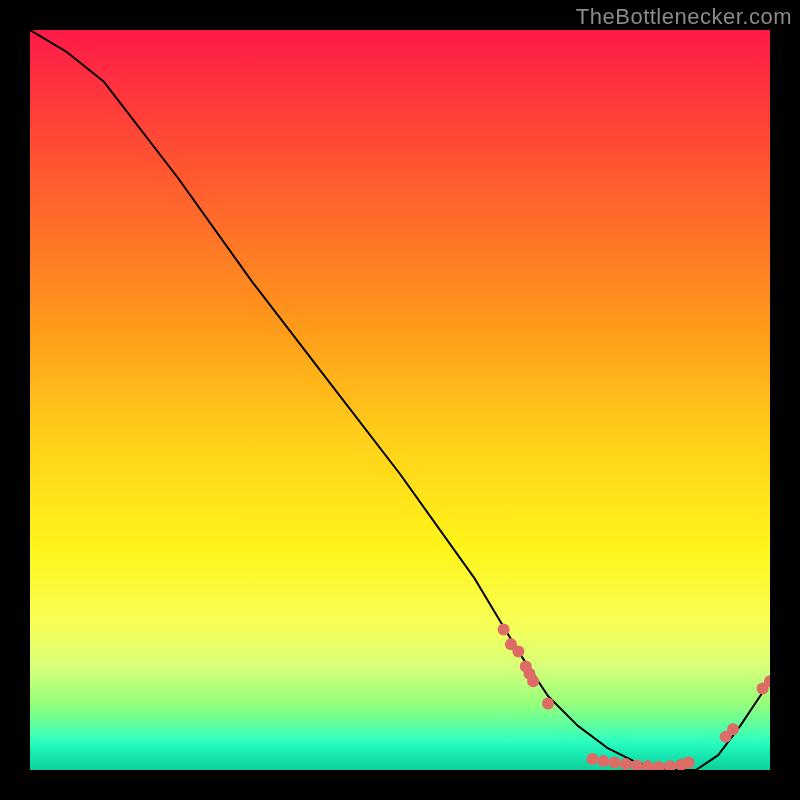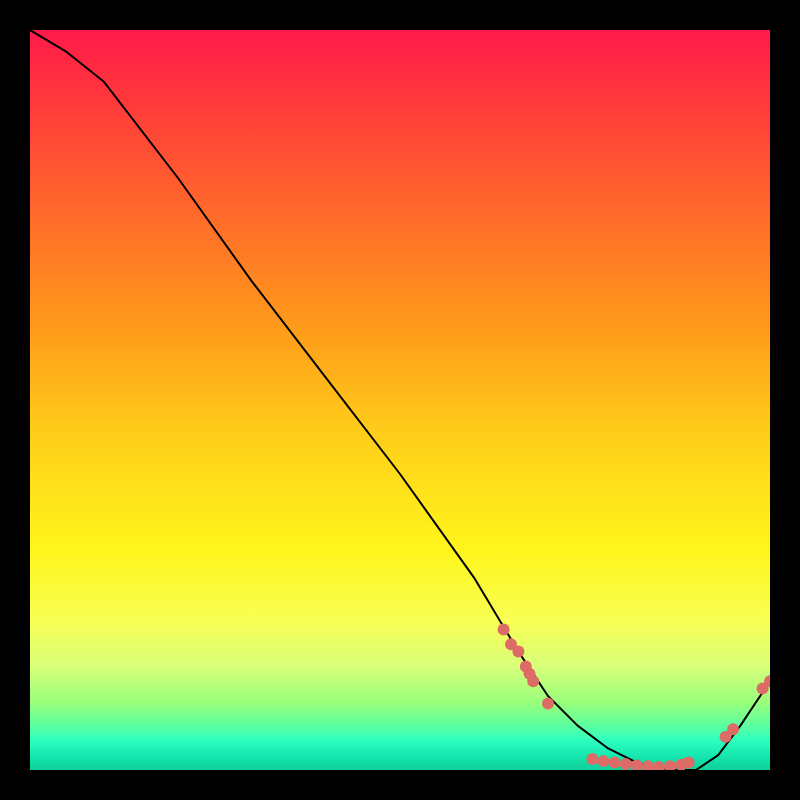--- a/index.html
+++ b/index.html
@@ -84,13 +84,14 @@
           <circle cx="651.20" cy="734.82" r="6" fill="#dd6b66"></circle>
           <circle cx="658.60" cy="732.60" r="6" fill="#dd6b66"></circle>
           <circle cx="695.60" cy="706.70" r="6" fill="#dd6b66"></circle>
           <circle cx="703.00" cy="699.30" r="6" fill="#dd6b66"></circle>
           <circle cx="732.60" cy="658.60" r="6" fill="#dd6b66"></circle>
           <circle cx="740.00" cy="651.20" r="6" fill="#dd6b66"></circle>
         </g>
     </svg>
   </div>
 
+  <div class="watermark">TheBottlenecker.com</div>
 </div>
 
 </body></html>

